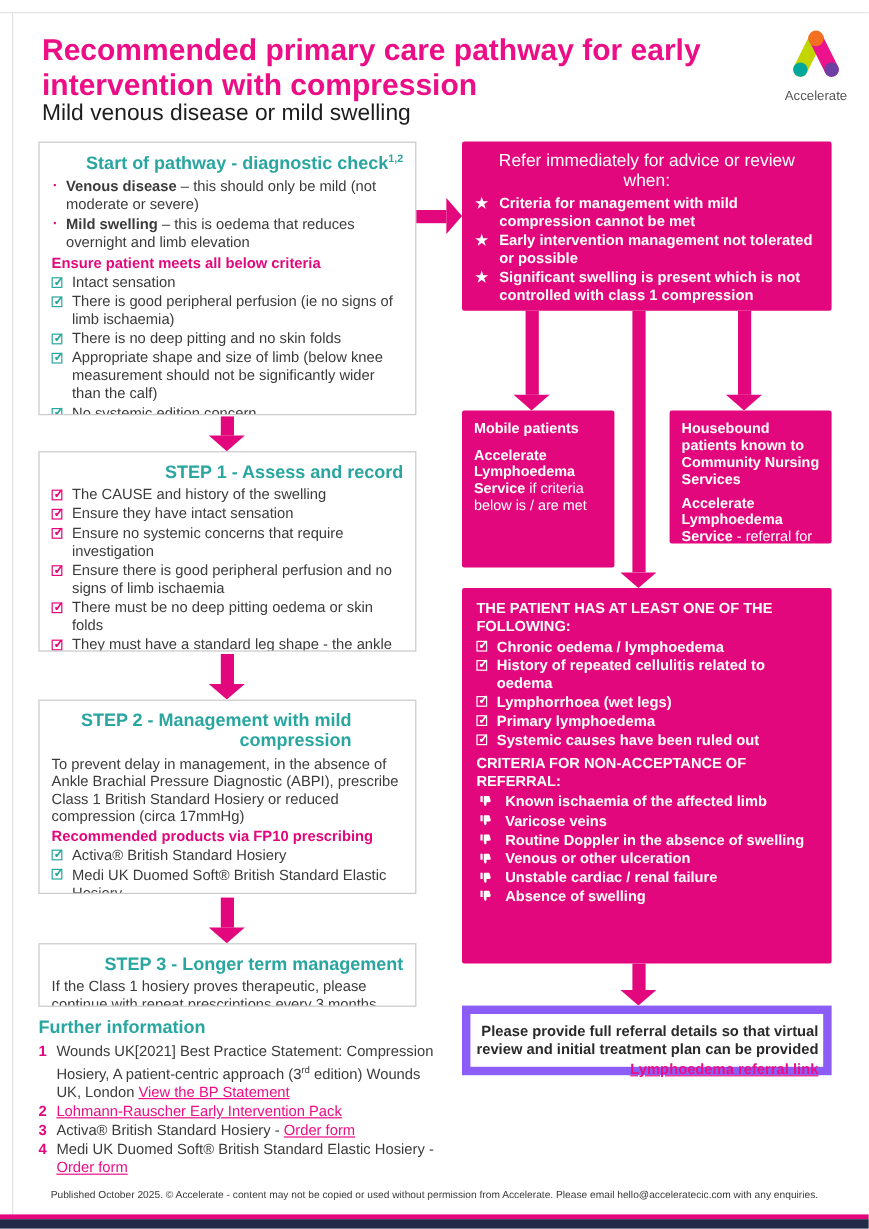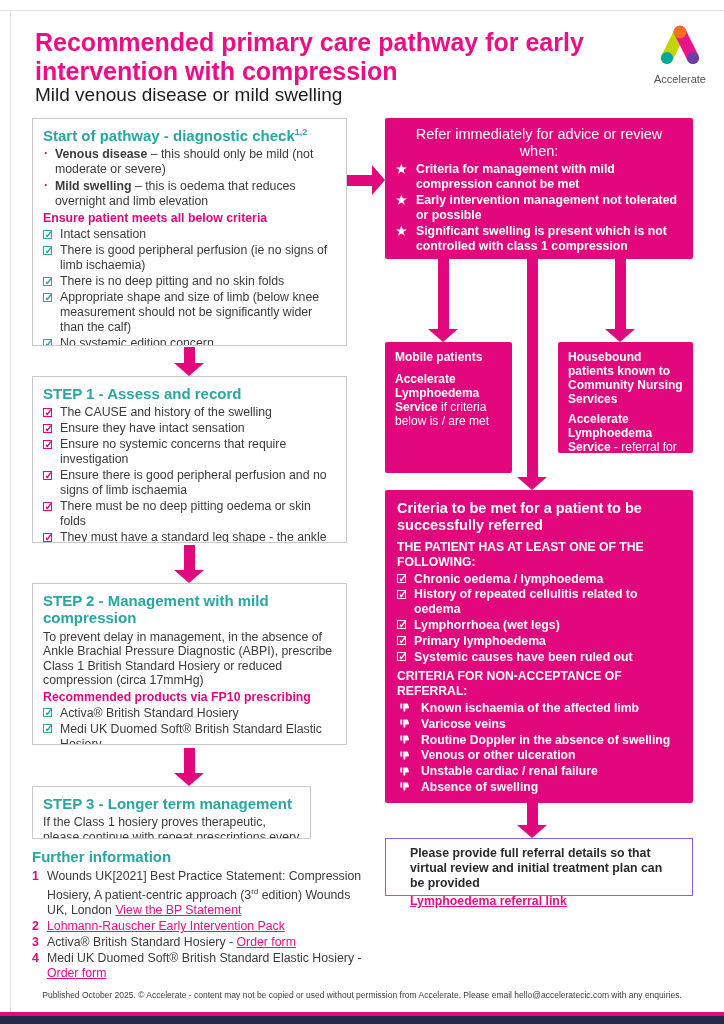--- a/index.html
+++ b/index.html
@@ -22,21 +22,21 @@
   
   .title{position:absolute;left:35px;top:28px;width:575px;font-size:25px;line-height:1.17;font-weight:bold;color:var(--pink-bright);}
   .subtitle{position:absolute;left:35px;top:84px;font-size:19px;color:#1d1d1d;}
   .logo{position:absolute;left:654px;top:22px;width:72px;}
   .logo-name{font-size:11px;color:#555;margin-top:1px;}
 
   
   .wbox{position:absolute;background:#fff;border:1px solid var(--border);padding:8px 10px;overflow:hidden;}
   .pbox{position:absolute;background:var(--pink);color:#fff;padding:8px 10px;overflow:hidden;border-radius:2px;}
 
-  .h-teal{color:var(--teal);font-weight:bold;font-size:15px;line-height:1.15;margin-bottom:3px;}
+  .h-teal{color:var(--teal);font-weight:bold;font-size:15px;line-height:1.15;margin-bottom:3px;text-align:right;}
   .h-teal sup{font-size:9px;}
   .p-label{color:var(--pink);font-weight:bold;font-size:12.3px;line-height:15px;margin:2px 0 1px;}
   .body-text{font-size:12.3px;line-height:14.6px;}
 
   ul{list-style:none;}
   .checks li{position:relative;padding-left:17px;font-size:12.3px;line-height:15px;margin-bottom:1px;}
   .chk{position:absolute;left:0;top:2.5px;width:9px;height:9px;border:1.6px solid currentColor;color:var(--teal);display:inline-block;}
   .chk::before{content:"✓";position:absolute;left:0.5px;top:-4px;font-size:10.5px;font-weight:bold;}
   .chk.pink{color:var(--pink);}
   .chk.white{color:#fff;}
@@ -64,21 +64,21 @@
 
   
   .crit-h{font-size:14.5px;font-weight:bold;line-height:17px;margin-bottom:6px;}
   .caps{font-size:12.2px;font-weight:bold;line-height:14.8px;margin-bottom:2px;}
   .crit-checks li{font-weight:600;line-height:14.8px;margin-bottom:1px;}
   .thumbs{margin-top:5px;}
   .thumbs li{position:relative;padding-left:24px;font-size:12.2px;font-weight:600;line-height:14.8px;margin-bottom:1px;}
   .thumb-icon{position:absolute;left:2px;top:1.5px;width:11px;height:11px;fill:#fff;}
 
   
-  .note{position:absolute;background:#fff;border:1px solid #8b5cf6;text-align:left;padding:7px 24px;}
+  .note{position:absolute;background:#fff;border:7px solid #8b5cf6;text-align:right;padding:7px 4px;}
   .note p{font-size:12.3px;font-weight:bold;line-height:15px;color:#2a2a2a;}
   .note a{color:var(--pink-bright);font-weight:bold;text-decoration:underline;font-size:12.3px;line-height:16px;}
 
   
   .further-h{position:absolute;left:32px;top:848px;font-size:15px;font-weight:bold;color:var(--teal);}
   .further{position:absolute;left:32px;top:869px;width:330px;}
   .further li{position:relative;padding-left:15px;font-size:12.3px;line-height:15px;margin-bottom:1px;}
   .further .num{position:absolute;left:0;top:0;color:var(--pink);font-weight:bold;}
   .further a{color:var(--pink-bright);text-decoration:underline;}
   .further sup{font-size:8px;}
@@ -153,21 +153,21 @@
     <li><span class="chk"></span><span>Activa® British Standard Hosiery</span></li>
     <li><span class="chk"></span><span>Medi UK Duomed Soft® British Standard Elastic Hosiery</span></li>
   </ul>
 </div>
 
 <div class="arrow-down" style="left:174px;top:748px;height:38px;">
     <div class="shaft"></div>
     <div class="head"></div>
   </div>
 
-<div class="wbox" style="left:32px;top:786px;width:279px;height:53px;">
+<div class="wbox" style="left:32px;top:786px;width:315px;height:53px;">
   <div class="h-teal">STEP 3 - Longer term management</div>
   <div class="body-text">If the Class 1 hosiery proves therapeutic, please continue with repeat prescriptions every 3 months.</div>
 </div>
 
 <div class="further-h">Further information</div>
 <ul class="further">
   <li>
     <span class="num">1</span><span>Wounds UK[2021] Best Practice Statement: Compression Hosiery, A patient-centric approach (3</span><sup>rd</sup><span> edition) Wounds UK, London </span><a href="#">View the BP Statement</a>
   </li>
   <li>
@@ -214,21 +214,20 @@
   <p><span>Accelerate Lymphoedema Service</span><span class="rest"> if criteria below is / are met</span></p>
 </div>
 
 <div class="pbox sbox" style="left:558px;top:342px;width:135px;height:111px;">
   <p>Housebound patients known to Community Nursing Services</p>
   <div class="gap" style="height:6px;"></div>
   <p><span>Accelerate Lymphoedema Service</span><span class="rest"> - referral for joint assessment</span></p>
 </div>
 
 <div class="pbox" style="left:385px;top:490px;width:308px;height:313px;padding:10px 12px;">
-  <div class="crit-h">Criteria to be met for a patient to be successfully referred</div>
   <div class="caps">THE PATIENT HAS AT LEAST ONE OF THE FOLLOWING:</div>
   <ul class="checks crit-checks">
     <li><span class="chk white"></span><span>Chronic oedema / lymphoedema</span></li>
     <li><span class="chk white"></span><span>History of repeated cellulitis related to oedema</span></li>
     <li><span class="chk white"></span><span>Lymphorrhoea (wet legs)</span></li>
     <li><span class="chk white"></span><span>Primary lymphoedema</span></li>
     <li><span class="chk white"></span><span>Systemic causes have been ruled out</span></li>
   </ul>
   <div class="caps thumbs">CRITERIA FOR NON-ACCEPTANCE OF REFERRAL:</div>
   <ul class="thumbs" style="margin-top:1px;">

